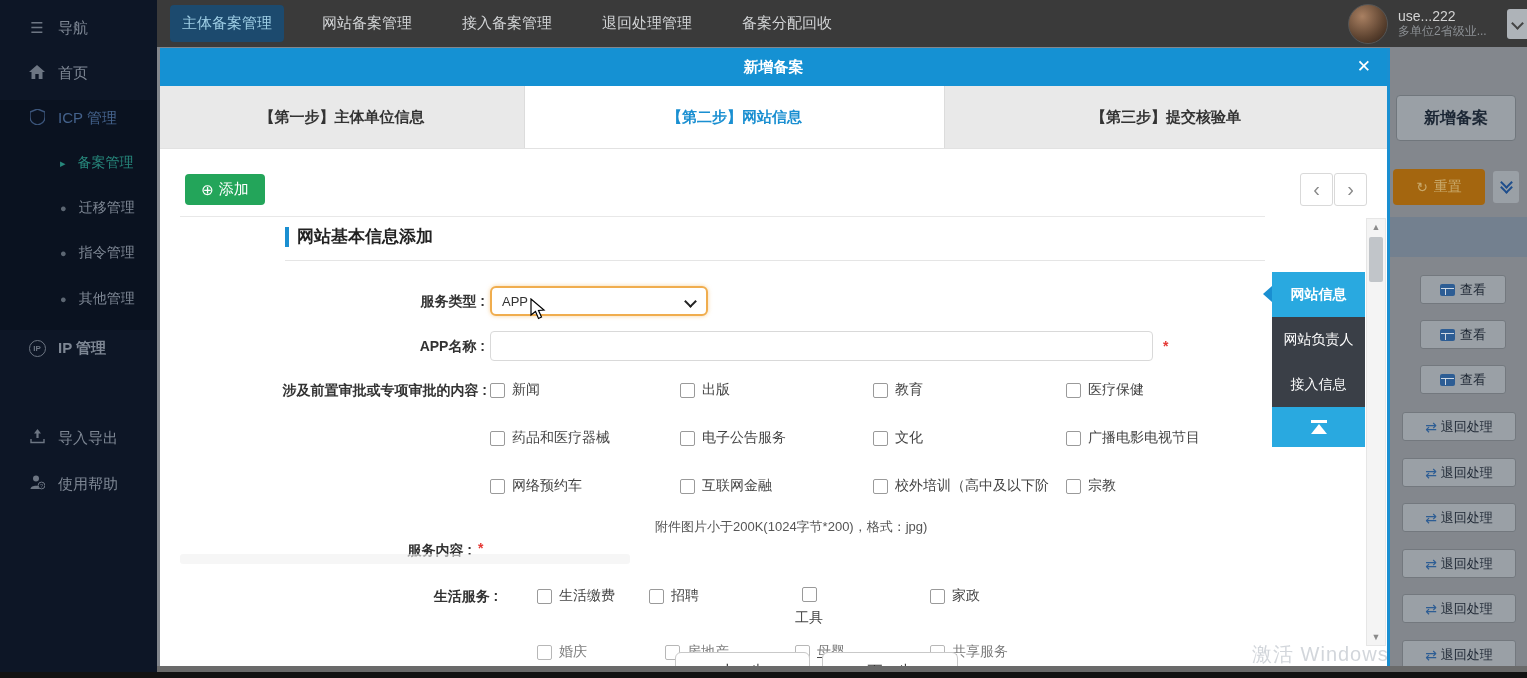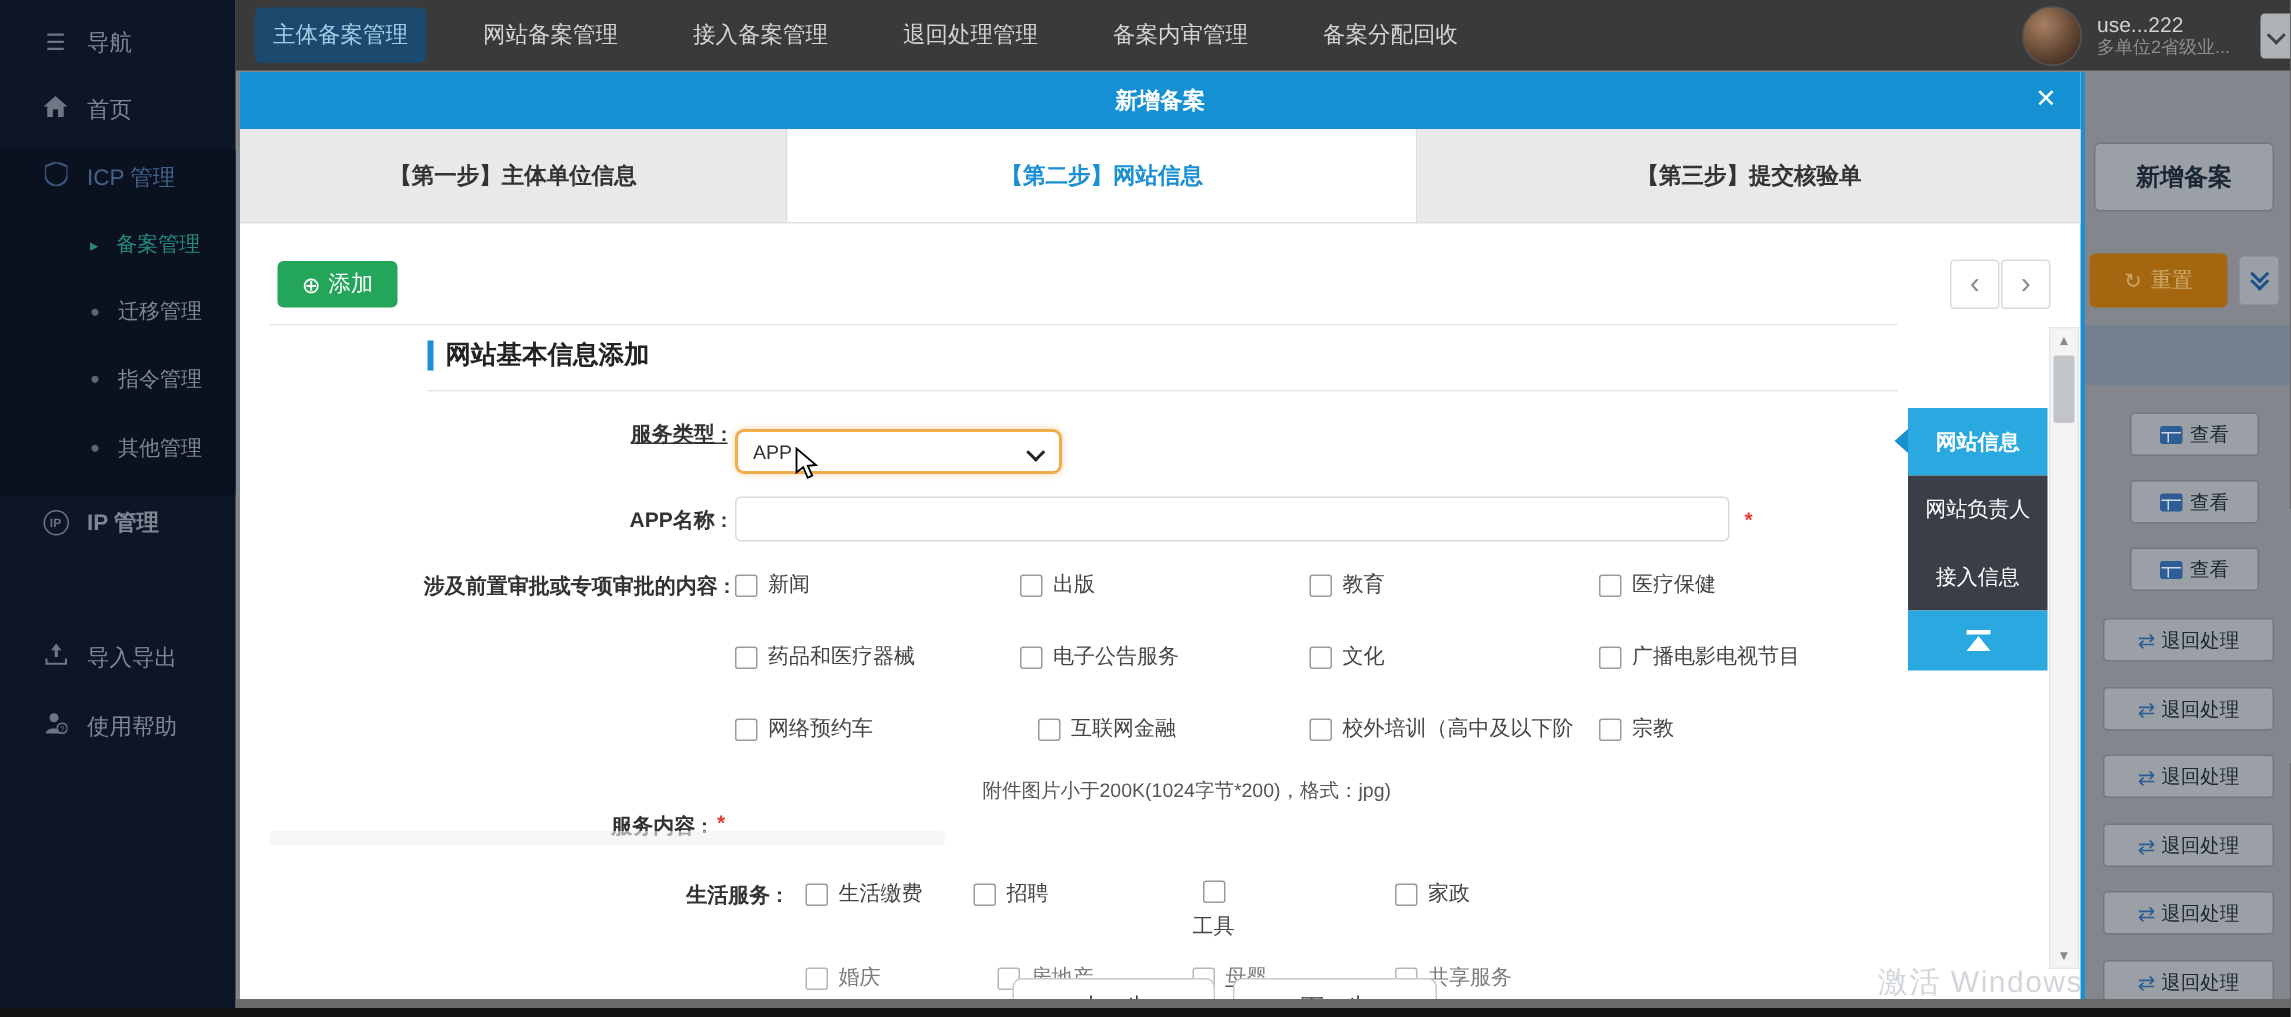--- a/index.html
+++ b/index.html
@@ -188,21 +188,20 @@
       </span>
       <span>使用帮助</span>
     </div>
   </div>
 
   <div id="topnav" class="abs">
     <div class="nav-tab active">主体备案管理</div>
     <div class="nav-tab">网站备案管理</div>
     <div class="nav-tab">接入备案管理</div>
     <div class="nav-tab">退回处理管理</div>
-    <div class="nav-tab">备案内审管理</div>
     <div class="nav-tab">备案分配回收</div>
   </div>
   <div id="userbox">
     <div id="avatar"></div>
     <div id="usertext">
       <div id="username">use...222</div>
       <div id="userorg">多单位2省级业...</div>
     </div>
     <div id="user-dd">
       <span class="chev"></span>
@@ -279,21 +278,21 @@
     <div class="pg-btn" id="pg-prev">‹</div>
     <div class="pg-btn" id="pg-next">›</div>
     <div id="tb-divider"></div>
 
     <div id="sec-title">
       <span id="sec-bar"></span>
       <span id="sec-text">网站基本信息添加</span>
     </div>
     <div id="sec-divider"></div>
 
-    <div class="flabel" style="left:180px;top:233px;width:145px;text-decoration:underline;">服务类型 :</div>
+    <div class="flabel" style="left:180px;top:245px;width:145px;">服务类型 :</div>
     <div id="sel-service">
       <span class="val">APP</span>
       <span class="sc"></span>
     </div>
 
     <div class="flabel" style="left:180px;top:290px;width:145px;">APP名称 :</div>
     <input id="inp-appname" type="text" value="" style="">
     <span class="req abs" style="left:1003px;top:290px;">*</span>
 
     <div class="flabel" style="left:95px;top:334px;width:232px;">涉及前置审批或专项审批的内容 :</div>
@@ -328,40 +327,40 @@
       </div>
     <div class="cb" style="left:906px;top:381px;">
         <span class="box"></span>
         <span class="lbl">广播电影电视节目</span>
       </div>
 
     <div class="cb" style="left:330px;top:429px;">
         <span class="box"></span>
         <span class="lbl">网络预约车</span>
       </div>
-    <div class="cb" style="left:520px;top:429px;margin-left:12px;">
+    <div class="cb" style="left:520px;top:429px;">
         <span class="box"></span>
         <span class="lbl">互联网金融</span>
       </div>
     <div class="cb" style="left:713px;top:429px;">
         <span class="box"></span>
         <span class="lbl">校外培训（高中及以下阶</span>
       </div>
     <div class="cb" style="left:906px;top:429px;">
         <span class="box"></span>
         <span class="lbl">宗教</span>
       </div>
 
     <div id="note">附件图片小于200K(1024字节*200)，格式：jpg)</div>
 
     <div class="flabel" style="left:180px;top:494px;width:132px;">服务内容 :</div>
     <span class="req abs" style="left:318px;top:492px;">*</span>
     <div id="artifact"></div>
 
-    <div class="flabel" style="left:230px;top:540px;width:132px;">生活服务 :</div>
+    <div class="flabel" style="left:240px;top:540px;width:132px;text-align:center;">生活服务 :</div>
     <div class="cb" style="left:377px;top:539px;">
         <span class="box"></span>
         <span class="lbl">生活缴费</span>
       </div>
     <div class="cb" style="left:489px;top:539px;">
         <span class="box"></span>
         <span class="lbl">招聘</span>
       </div>
     <div class="cb" style="left:635px;top:539px;flex-direction:column;">
         <span class="box"></span>

